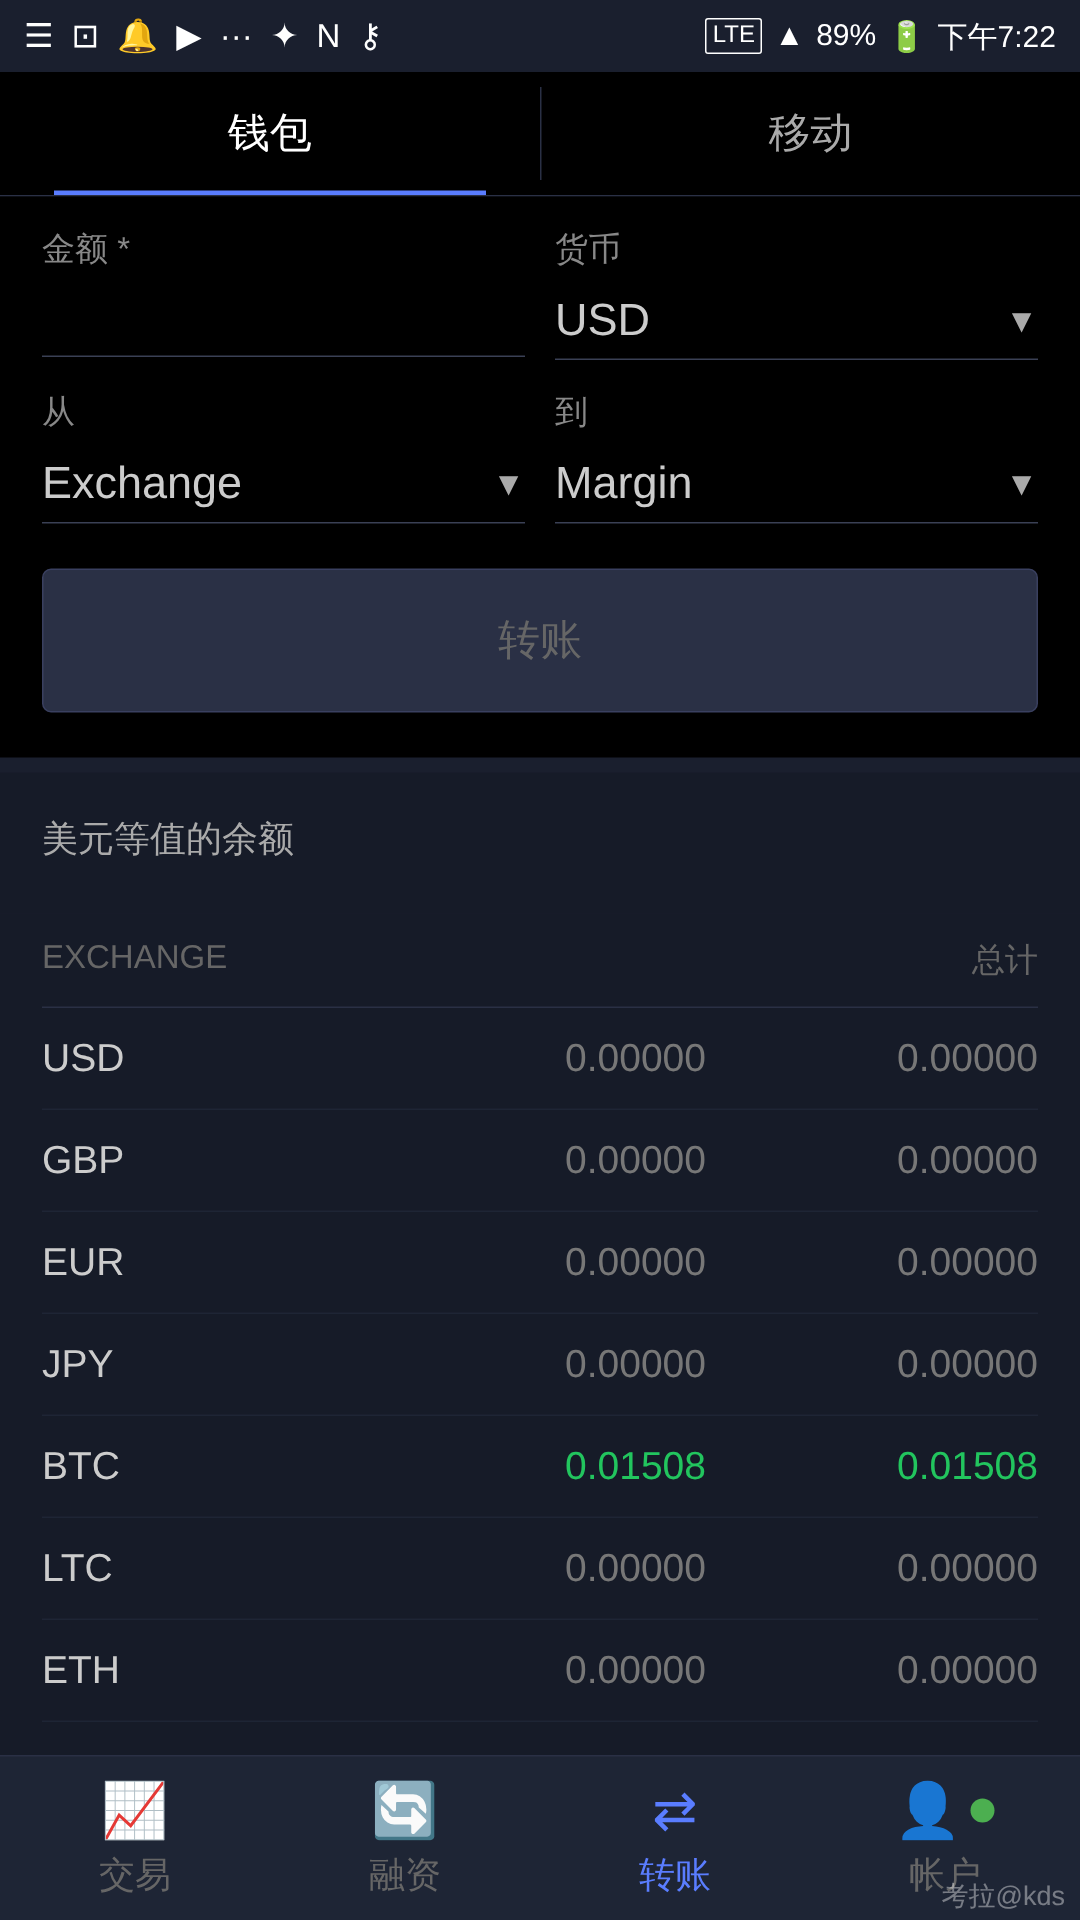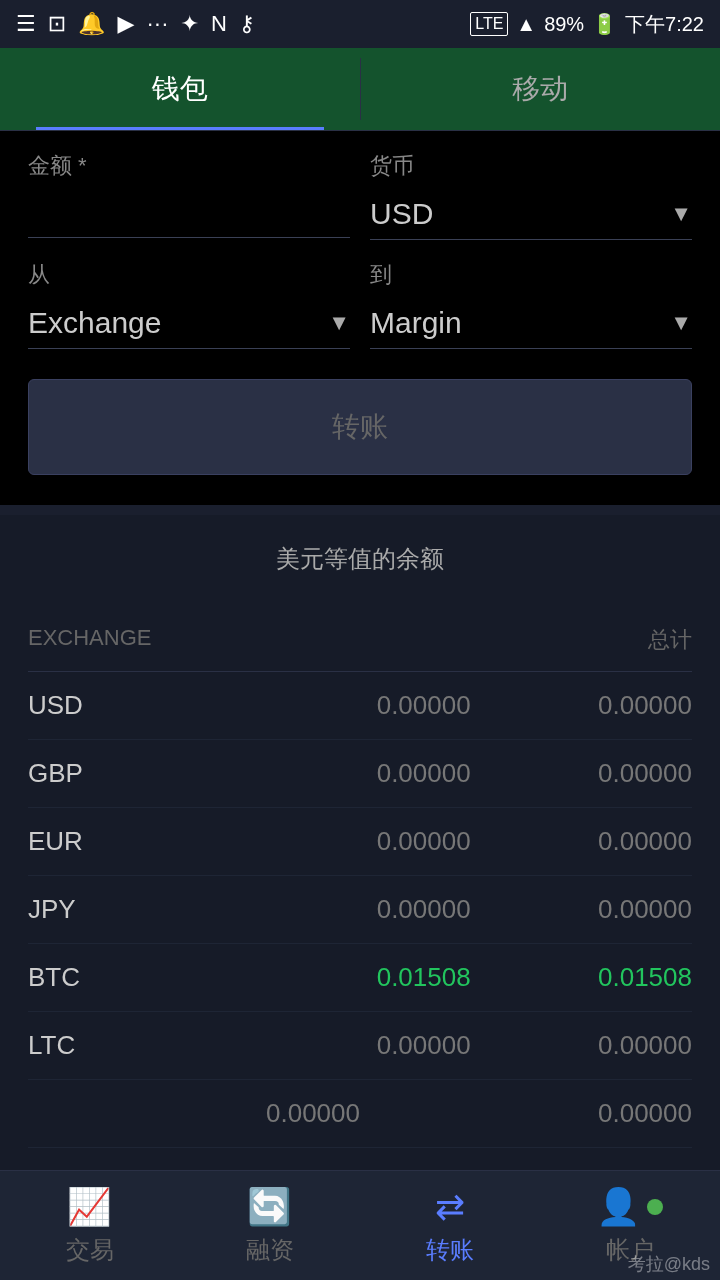--- a/index.html
+++ b/index.html
@@ -23,21 +23,21 @@
       padding: 0 16px;
       font-size: 22px;
       color: #fff;
     }
     .status-left { display: flex; gap: 12px; align-items: center; }
     .status-right { display: flex; gap: 8px; align-items: center; font-size: 20px; }
 
     
     .tab-bar {
       display: flex;
-      background: #14532d;
+      background: #000000;
       border-bottom: 1px solid #2a3045;
     }
     .tab-item {
       flex: 1;
       text-align: center;
       padding: 22px 0;
       font-size: 28px;
       color: #aaa;
       cursor: pointer;
       position: relative;
@@ -127,21 +127,21 @@
 
     
     .balance-section {
       background: #161b28;
       padding: 28px 28px 10px;
       margin-top: 10px;
     }
 
     .balance-header {
       display: flex;
-      justify-content: center;
+      justify-content: space-between;
       align-items: center;
       margin-bottom: 24px;
     }
 
     .balance-label {
       font-size: 24px;
       color: #aaa;
     }
 
     .balance-value {
@@ -346,20 +346,21 @@
       <span class="col-name-val">BTC</span>
       <span class="col-total-val highlight-val">0.01508</span>
       <span class="col-avail-val highlight-val">0.01508</span>
     </div>
       <div class="table-row">
       <span class="col-name-val">LTC</span>
       <span class="col-total-val ">0.00000</span>
       <span class="col-avail-val ">0.00000</span>
     </div>
       <div class="table-row">
+      <span class="col-name-val">ETH</span>
       <span class="col-total-val ">0.00000</span>
       <span class="col-avail-val ">0.00000</span>
     </div>
       <div class="table-row">
       <span class="col-name-val">ETC</span>
       <span class="col-total-val ">0.00000</span>
       <span class="col-avail-val ">0.00000</span>
     </div>
       <div class="table-row">
       <span class="col-name-val">ZEC</span>

